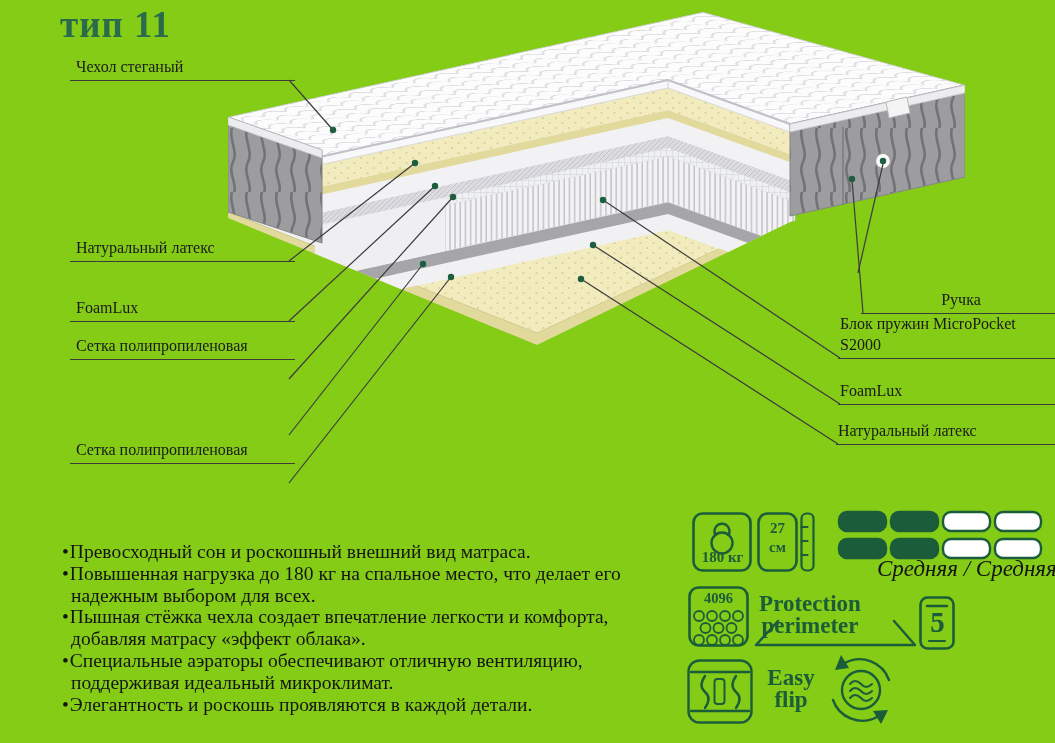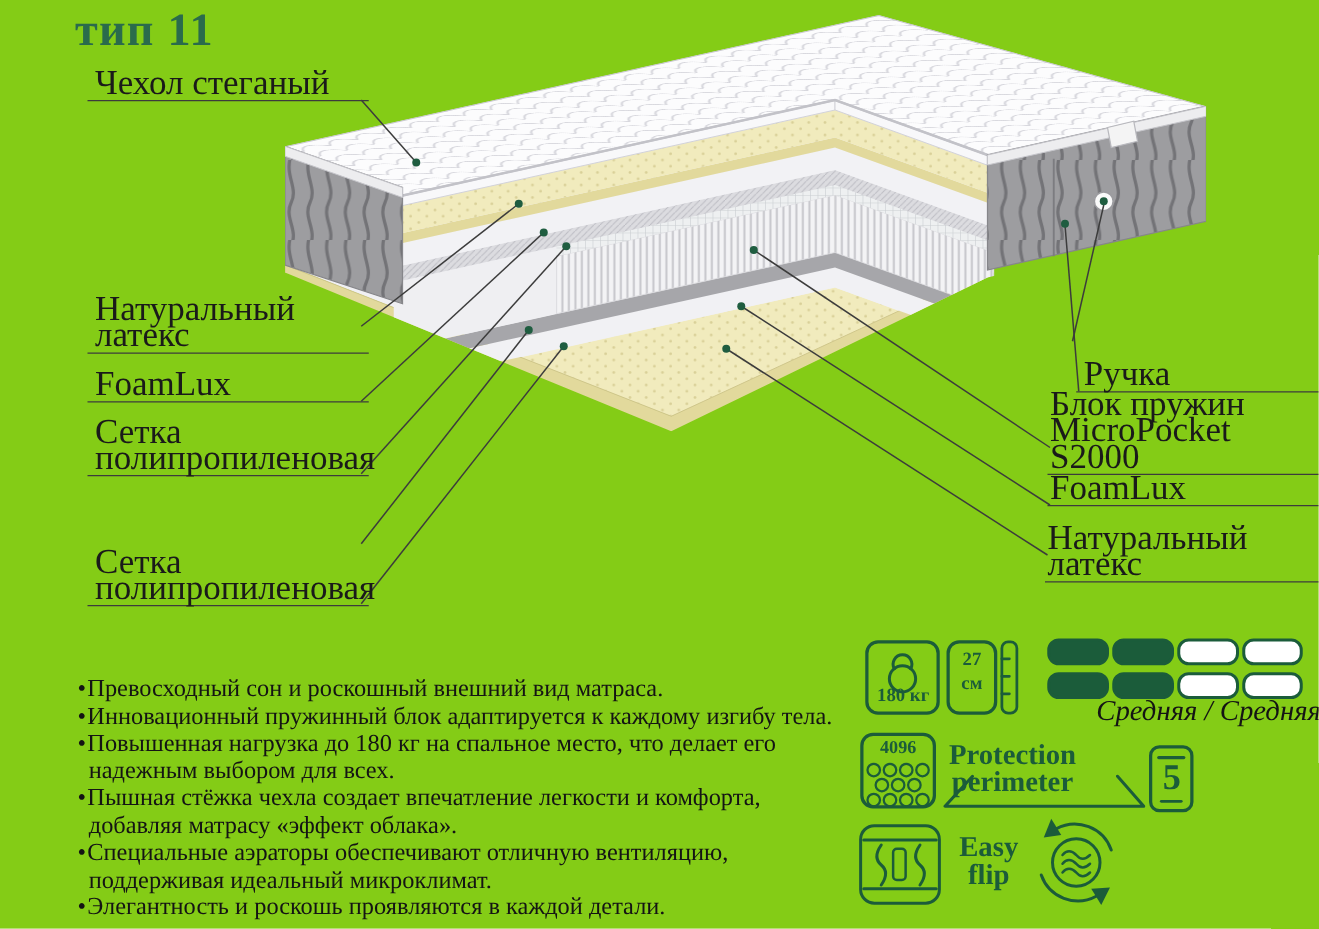--- a/index.html
+++ b/index.html
@@ -5,21 +5,21 @@
   :root{
     --accent:#1b5c3a; --title-green:#2a6b4c; --text:#141414; --line:#3c3c3c;
     --latex:#f1ebbd; --latex-dark:#e2d99c; --fabric:#9d9da0;
   }
   html,body{margin:0;padding:0;background:#ffffff;}
   .canvas{position:relative;width:1055px;height:743px;background:#84cc16;overflow:hidden;
           font-family:"Liberation Serif","DejaVu Serif",serif;color:var(--text);}
   svg{position:absolute;left:0;top:0;}
   .abs{position:absolute;}
   .page-title{font-size:37px;font-weight:bold;color:var(--title-green);letter-spacing:1px;}
-  .callout{position:absolute;font-size:28px;line-height:21px;color:#1a1a1a;
+  .callout{position:absolute;font-size:16px;line-height:21px;color:#1a1a1a;
            border-bottom:1.5px solid var(--line);padding-bottom:3px;}
   .callout.cl-left{left:70px;width:219px;padding-left:6px;}
   .callout.cl-right{right:0;}
   .features{position:absolute;left:62px;top:541px;width:620px;font-size:19.5px;line-height:21.8px;}
   .feature{padding-left:9px;text-indent:-9px;}
   .feature::before{content:"\2022";margin-right:1px;}
   .ictext{position:absolute;color:var(--accent);font-weight:bold;text-align:center;}
   .blacktext{position:absolute;color:#141414;text-align:left;}
 </style>
 </head>
@@ -210,28 +210,27 @@
   </svg>
 
   <div class="abs page-title" style="left:60px;top:3px;">тип 11</div>
 
   <div class="callout cl-left" style="top:56px;">Чехол стеганый</div>
   <div class="callout cl-left" style="top:237px;">Натуральный латекс</div>
   <div class="callout cl-left" style="top:297px;">FoamLux</div>
   <div class="callout cl-left" style="top:335px;">Сетка полипропиленовая</div>
   <div class="callout cl-left" style="top:439px;">Сетка полипропиленовая</div>
 
-  <div class="callout cl-right" style="top:289px;left:861px;padding-left:6px;">Ручка</div>
+  <div class="callout cl-right" style="top:289px;left:861px;padding-left:6px;text-align:center;">Ручка</div>
   <div class="callout cl-right" style="top:313px;left:838px;padding-left:2px;">Блок пружин MicroPocket S2000</div>
   <div class="callout cl-right" style="top:380px;left:838px;padding-left:2px;">FoamLux</div>
   <div class="callout cl-right" style="top:420px;left:836px;padding-left:2px;">Натуральный латекс</div>
 
   <div class="features">
     <div class="feature">Превосходный сон и роскошный внешний вид матраса.</div>
-    <div class="feature">Инновационный пружинный блок адаптируется к каждому изгибу тела.</div>
     <div class="feature">Повышенная нагрузка до 180 кг на спальное место, что делает его надежным выбором для всех.</div>
     <div class="feature">Пышная стёжка чехла создает впечатление легкости и комфорта, добавляя матрасу «эффект облака».</div>
     <div class="feature">Специальные аэраторы обеспечивают отличную вентиляцию, поддерживая идеальный микроклимат.</div>
     <div class="feature">Элегантность и роскошь проявляются в каждой детали.</div>
   </div>
 
   <div class="ictext" style="left:694px;top:549px;width:57px;font-size:15px;">180 кг</div>
   <div class="ictext" style="left:758px;top:520px;width:39px;font-size:15px;">27</div>
   <div class="ictext" style="left:758px;top:539px;width:39px;font-size:15px;">см</div>
   <div class="blacktext" style="left:877px;top:556px;width:210px;font-size:23px;font-style:italic;">Средняя / Средняя</div>

